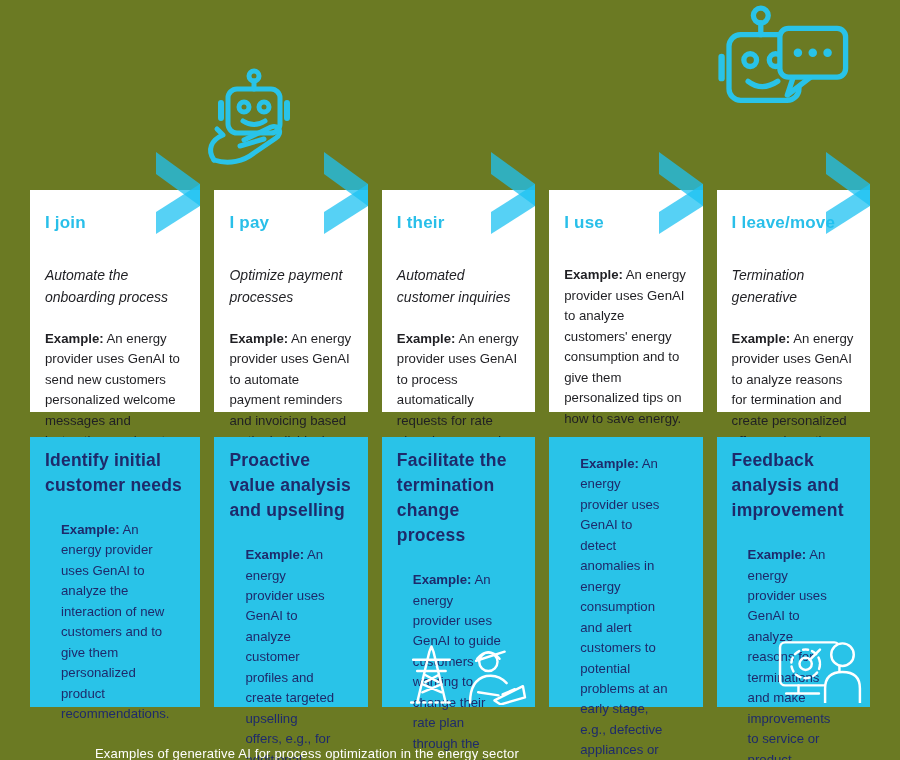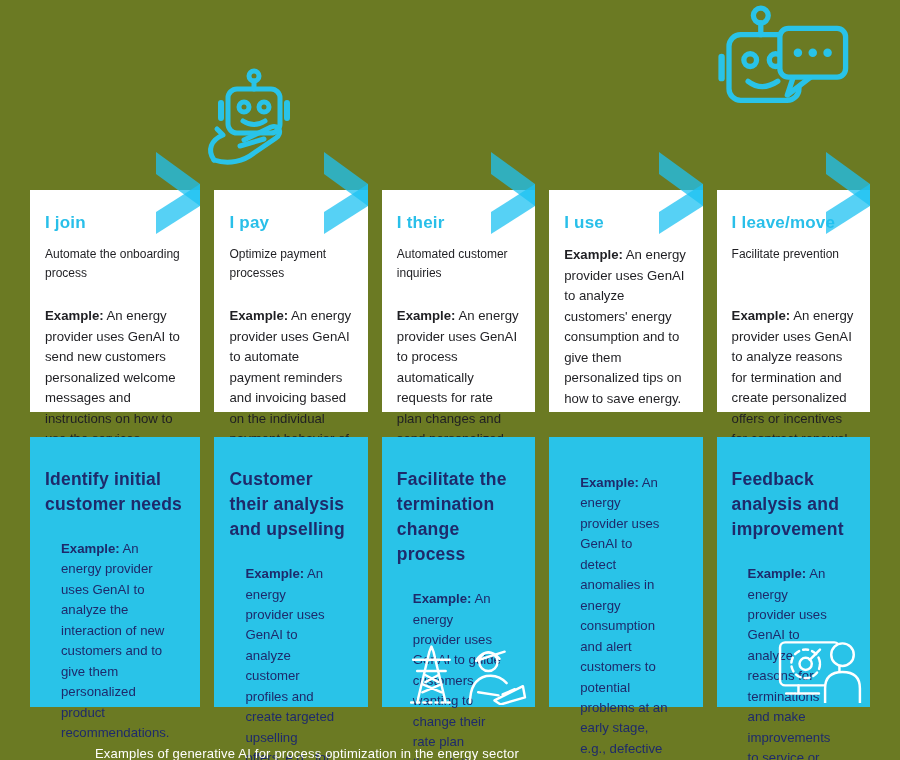--- a/index.html
+++ b/index.html
@@ -26,31 +26,31 @@
   
   .grid{
     position:absolute;left:30px;top:190px;width:840px;
     display:grid;
     grid-template-columns:repeat(5,1fr);
     grid-template-rows:222px 270px;
     column-gap:14px;row-gap:25px;
   }
   .card{position:relative;}
   .card.white{background:#ffffff;padding:13px 15px 12px;}
-  .card.blue{background:var(--cyan);padding:20px 15px 12px;}
+  .card.blue{background:var(--cyan);padding:1px 15px 12px;}
 
   .chev{position:absolute;top:-38px;right:0;width:44px;height:82px;pointer-events:none;}
 
   .card.white h2{
-    margin:10px 0 12px;font-size:17px;line-height:1.2;
+    margin:10px 0 32px;font-size:17px;line-height:1.2;
     color:var(--cyan-title);font-weight:bold;letter-spacing:.2px;
   }
   .card.white .sub{
     margin:0 0 20px;min-height:41px;
-    font-size:12px;line-height:1.55;color:var(--ink);
+    font-size:14px;line-height:1.55;color:var(--ink);font-style:italic;
   }
   .card.white .ex{margin:0;font-size:13.2px;line-height:1.55;color:var(--ink);}
 
   .card.blue h2{
     margin:10px 0 22px;font-size:17.5px;line-height:1.43;
     color:var(--navy);font-weight:bold;letter-spacing:.2px;
   }
   .card.blue .ex{margin:16px;font-size:13.2px;line-height:1.55;color:var(--navy);}
 
   .ex b{font-weight:bold;}
@@ -151,31 +151,31 @@
     </article>
 
     <article class="card white">
       <div class="chev">
         <svg viewBox="0 0 44 82" width="44" height="82">
           <polygon points="0,0 44,32 44,54 0,22" fill="rgba(30,193,242,0.75)"></polygon>
           <polygon points="44,32 44,54 0,82 0,60" fill="rgba(30,193,242,0.75)"></polygon>
         </svg>
       </div>
       <h2>I leave/move</h2>
-      <p class="sub">Facilitate prevention</p>
+      <p class="sub">Termination generative</p>
       <p class="ex"><b>Example:</b> <span>An energy provider uses GenAI to analyze reasons for termination and create personalized offers or incentives for contract renewal.</span></p>
     </article>
 
     <article class="card blue">
       <h2>Identify initial customer needs</h2>
       <p class="ex"><b>Example:</b> <span>An energy provider uses GenAI to analyze the interaction of new customers and to give them personalized product recommendations.</span></p>
     </article>
 
     <article class="card blue">
-      <h2>Customer their analysis and upselling</h2>
+      <h2>Proactive value analysis and upselling</h2>
       <p class="ex"><b>Example:</b> <span>An energy provider uses GenAI to analyze customer profiles and create targeted upselling offers, e.g., for additional services or rate plans.</span></p>
     </article>
 
     <article class="card blue">
       <h2>Facilitate the termination change process</h2>
       <p class="ex"><b>Example:</b> <span>An energy provider uses GenAI to guide customers wanting to change their rate plan through the process and recommend the best options for their needs.</span></p>
       <div class="card-icon icon-tower">
         <svg viewBox="0 0 120 60" width="122" height="62" fill="none" stroke="#ffffff" stroke-width="2.4" stroke-linecap="round" stroke-linejoin="round">
           <path d="M12,58 L24,8 M40,58 L28,8 M24,8 L26,3 L28,8"></path>
           <path d="M8,16 L44,16 M12,27 L40,27"></path>

